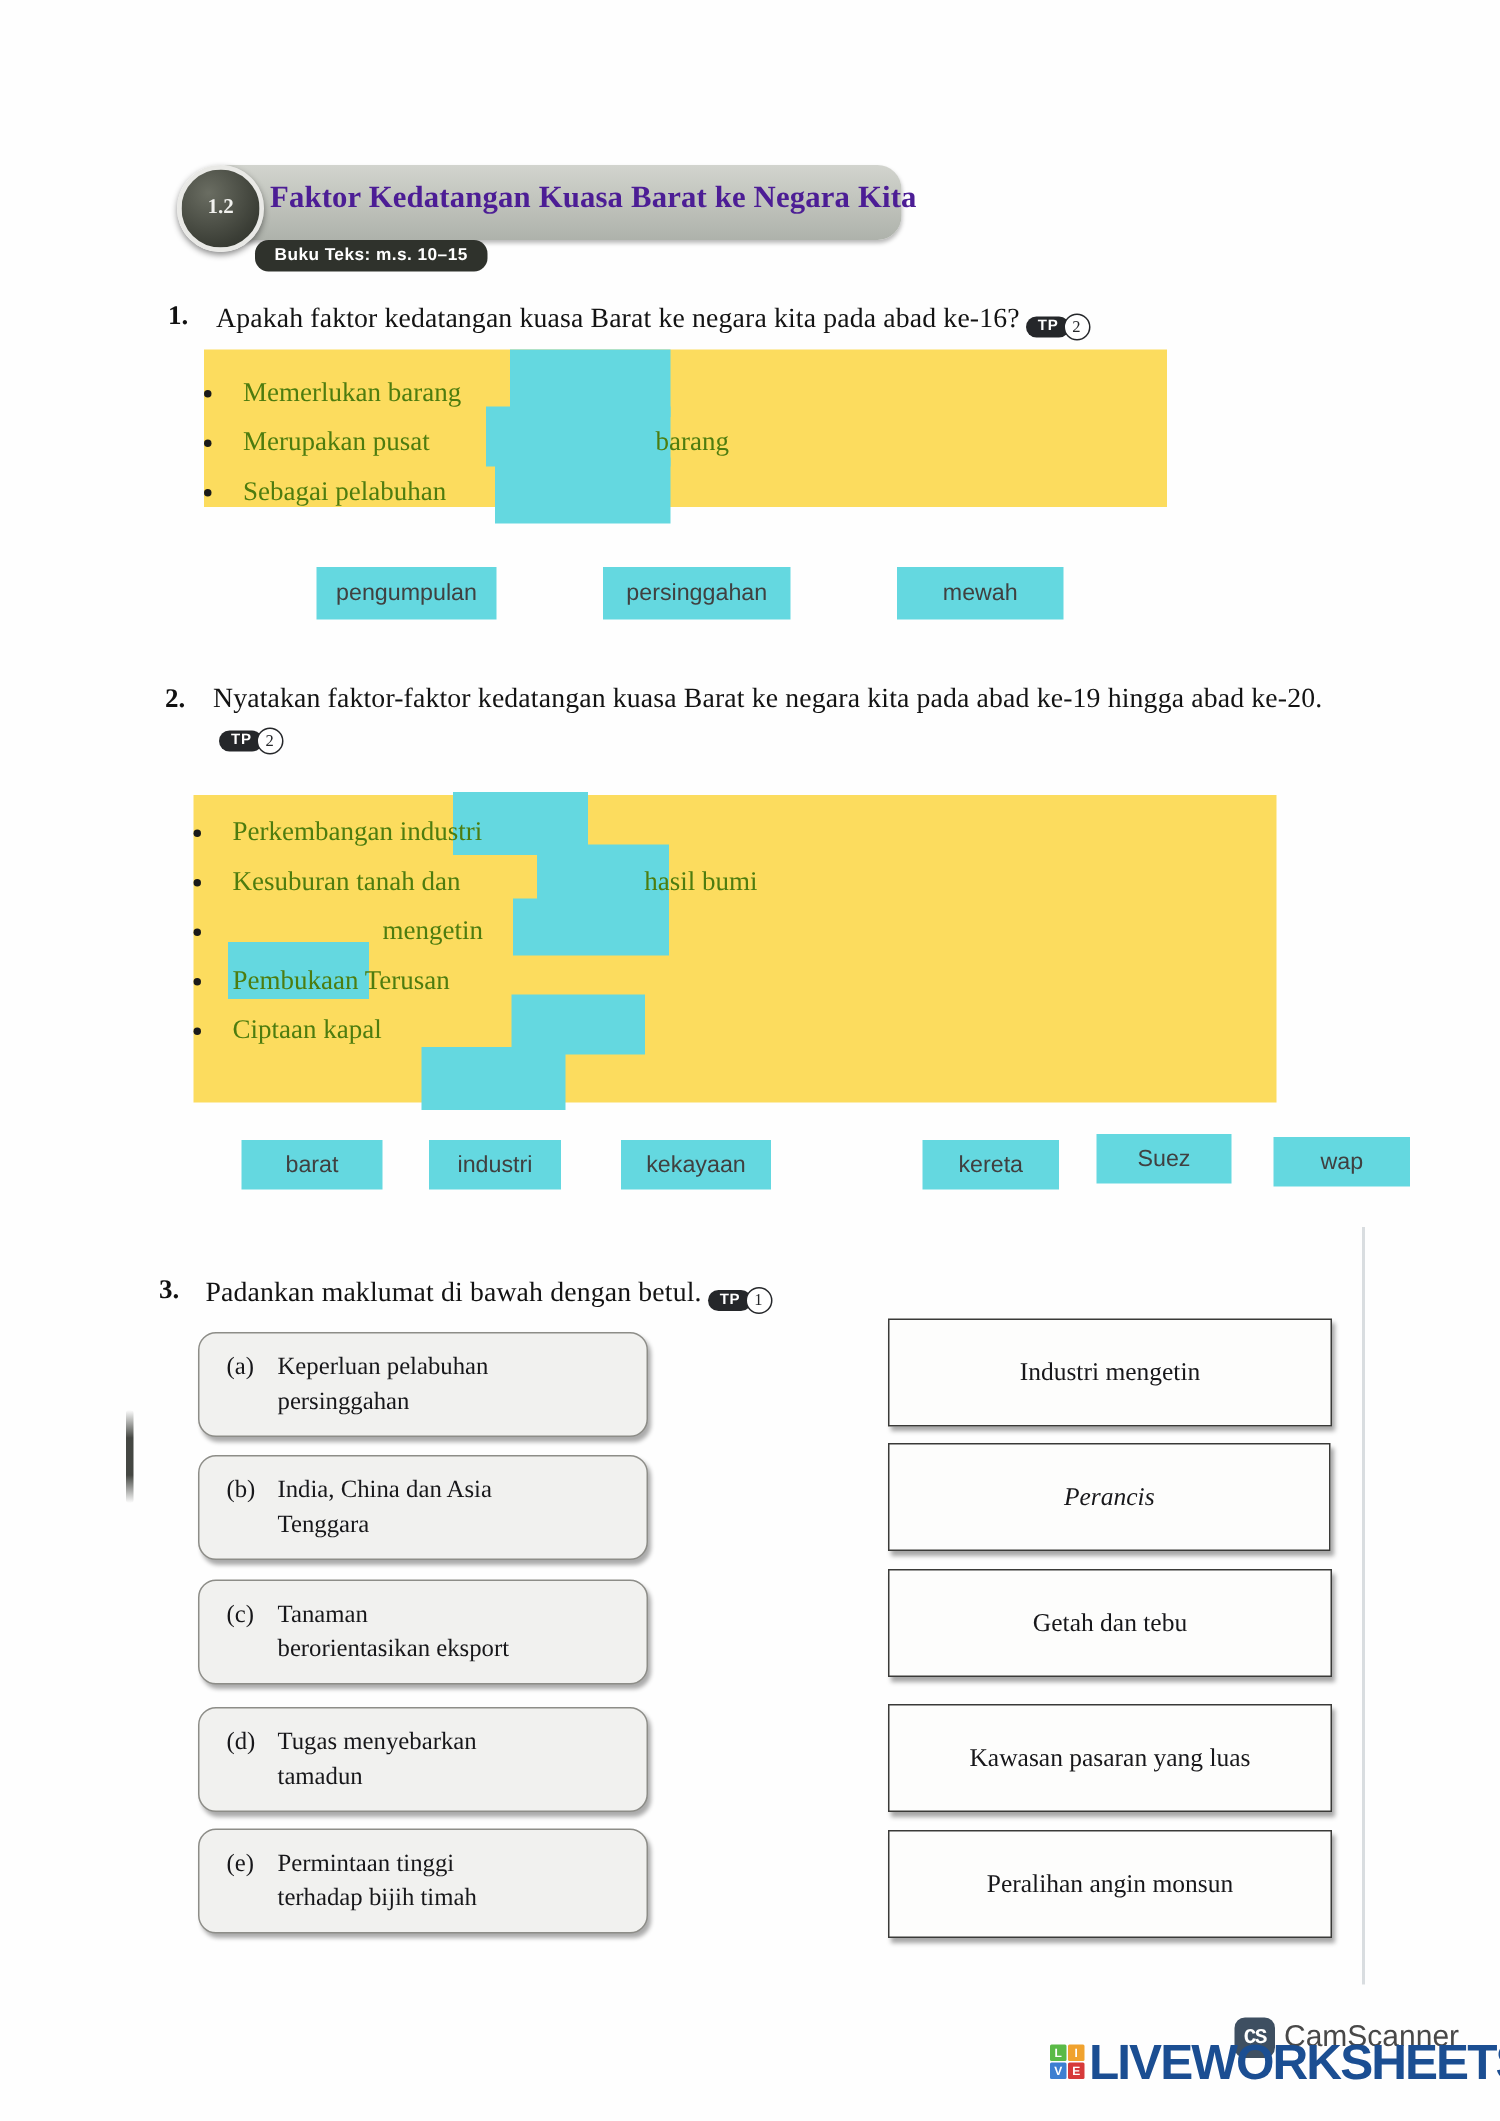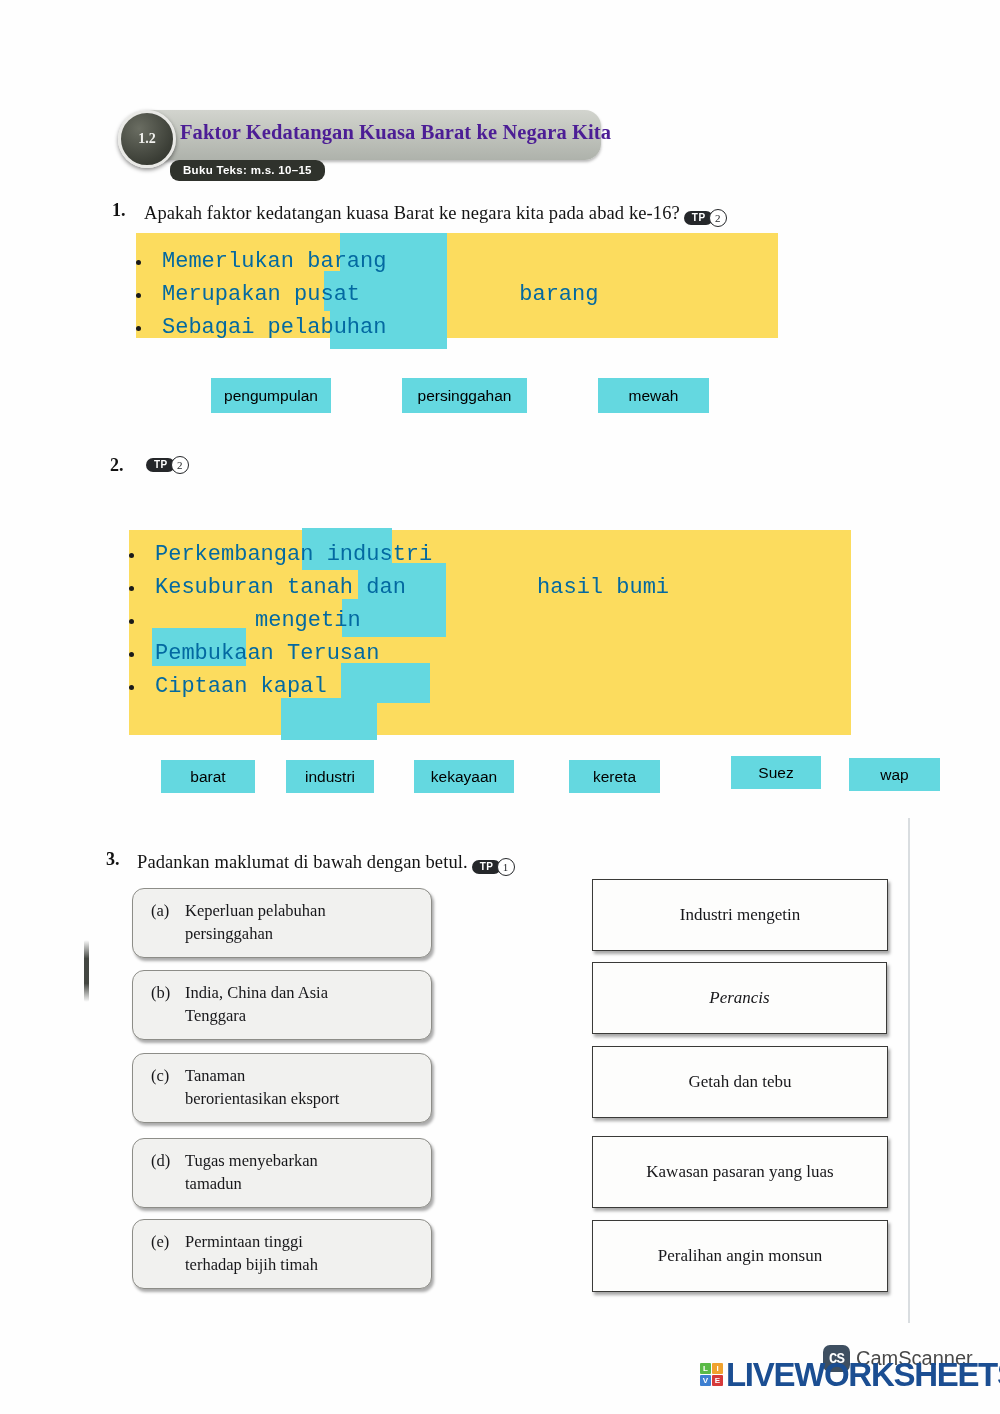--- a/index.html
+++ b/index.html
@@ -169,23 +169,23 @@
   }
   .ybox .bullets {
     position: relative;
     z-index: 2;
     padding: 0;
     margin: 0;
     list-style: none;
   }
   .ybox li {
     position: relative;
-    font-family: Liberation Mono, monospace;
-    font-size: 22px;
-    color: #0369a1;
+    font-family: Liberation Serif, serif;
+    font-size: 18px;
+    color: #4d7c0f;
     white-space: nowrap;
   }
   .ybox li .dot {
     position: absolute;
     left: 0;
     top: 50%;
     width: 5px;
     height: 5px;
     margin-top: -2px;
     background: #1a1a1a;
@@ -199,21 +199,21 @@
   .blank {
     position: absolute;
     background: #64D8E0;
     z-index: 1;
   }
 
   
   .chip {
     position: absolute;
     background: #64D8E0;
-    color: #000000;
+    color: #404040;
     font-family: "Liberation Sans", sans-serif;
     font-size: 15.5px;
     display: flex;
     align-items: center;
     justify-content: center;
     white-space: nowrap;
   }
 
   
   .match-left {
@@ -368,21 +368,21 @@
   <div class="blank" style="left:340px; top:233px; width:107px; height:45px;"></div>
   <div class="blank" style="left:324px; top:271px; width:123px; height:40px;"></div>
   <div class="blank" style="left:330px; top:305px; width:117px; height:44px;"></div>
 
   <div class="chip" style="left:211px; top:378px; width:120px; height:35px;">pengumpulan</div>
   <div class="chip" style="left:402px; top:378px; width:125px; height:35px;">persinggahan</div>
   <div class="chip" style="left:598px; top:378px; width:111px; height:35px;">mewah</div>
 
   <div class="q-num" style="left:110px; top:455px;">2.</div>
   <div class="q" style="left:142px; top:452px; width:775px;">
-    <span class="tp-badge">
+    <span class="q-text justify" style="display:inline;">Nyatakan faktor-faktor kedatangan kuasa Barat ke negara kita pada abad ke-19 hingga abad ke-20.</span><span class="tp-badge">
         <span class="tp-pill">TP</span>
         <span class="tp-circle">2</span>
       </span>
   </div>
 
   <div class="ybox" style="left:129px; top:530px; width:722px; height:205px;">
     <ul class="bullets" style="padding-top:8px;">
       <li style="height:33px; line-height:33px;">
         <span class="dot"></span>
         <span class="txt">Perkembangan industri</span>
@@ -410,21 +410,21 @@
   <div class="blank" style="left:302px; top:528px; width:90px; height:42px;"></div>
   <div class="blank" style="left:358px; top:563px; width:88px; height:40px;"></div>
   <div class="blank" style="left:342px; top:599px; width:104px; height:38px;"></div>
   <div class="blank" style="left:152px; top:628px; width:94px; height:38px;"></div>
   <div class="blank" style="left:341px; top:663px; width:89px; height:40px;"></div>
   <div class="blank" style="left:281px; top:698px; width:96px; height:42px;"></div>
 
   <div class="chip" style="left:161px; top:760px; width:94px; height:33px;">barat</div>
   <div class="chip" style="left:286px; top:760px; width:88px; height:33px;">industri</div>
   <div class="chip" style="left:414px; top:760px; width:100px; height:33px;">kekayaan</div>
-  <div class="chip" style="left:569px; top:760px; width:91px; height:33px;">kereta</div>
+  <div class="chip" style="left:615px; top:760px; width:91px; height:33px;">kereta</div>
   <div class="chip" style="left:731px; top:756px; width:90px; height:33px;">Suez</div>
   <div class="chip" style="left:849px; top:758px; width:91px; height:33px;">wap</div>
 
   <div class="q-num" style="left:106px; top:849px;">3.</div>
   <div class="q" style="left:137px; top:848px; width:430px;">
     <span class="q-text">Padankan maklumat di bawah dengan betul.</span><span class="tp-badge">
         <span class="tp-pill">TP</span>
         <span class="tp-circle">1</span>
       </span>
   </div>

